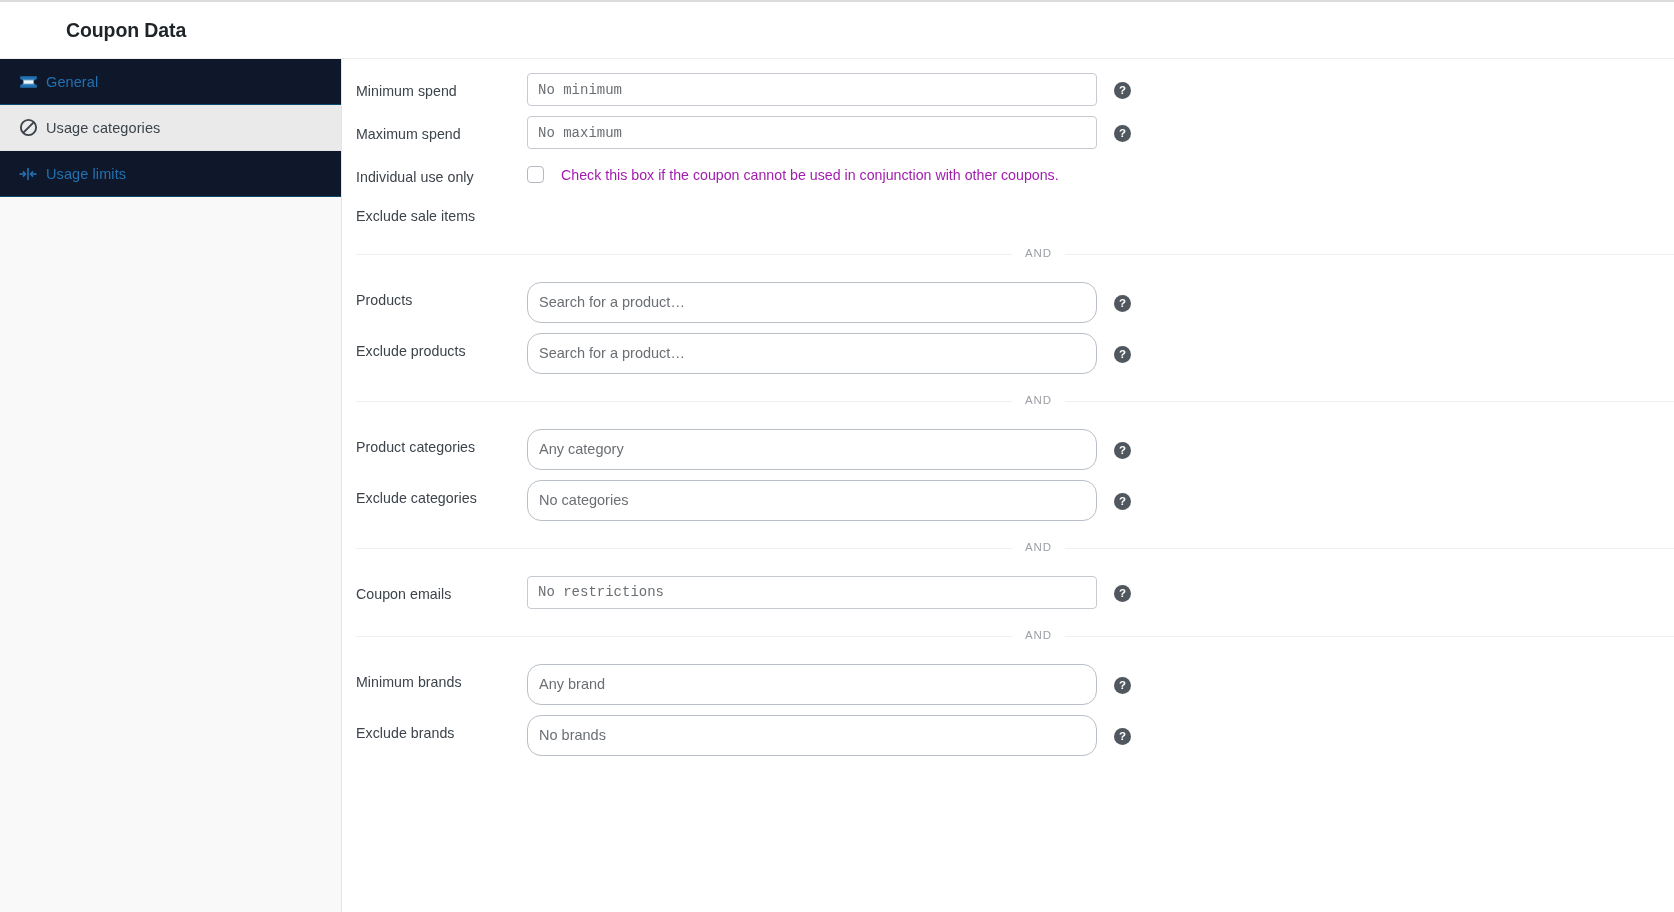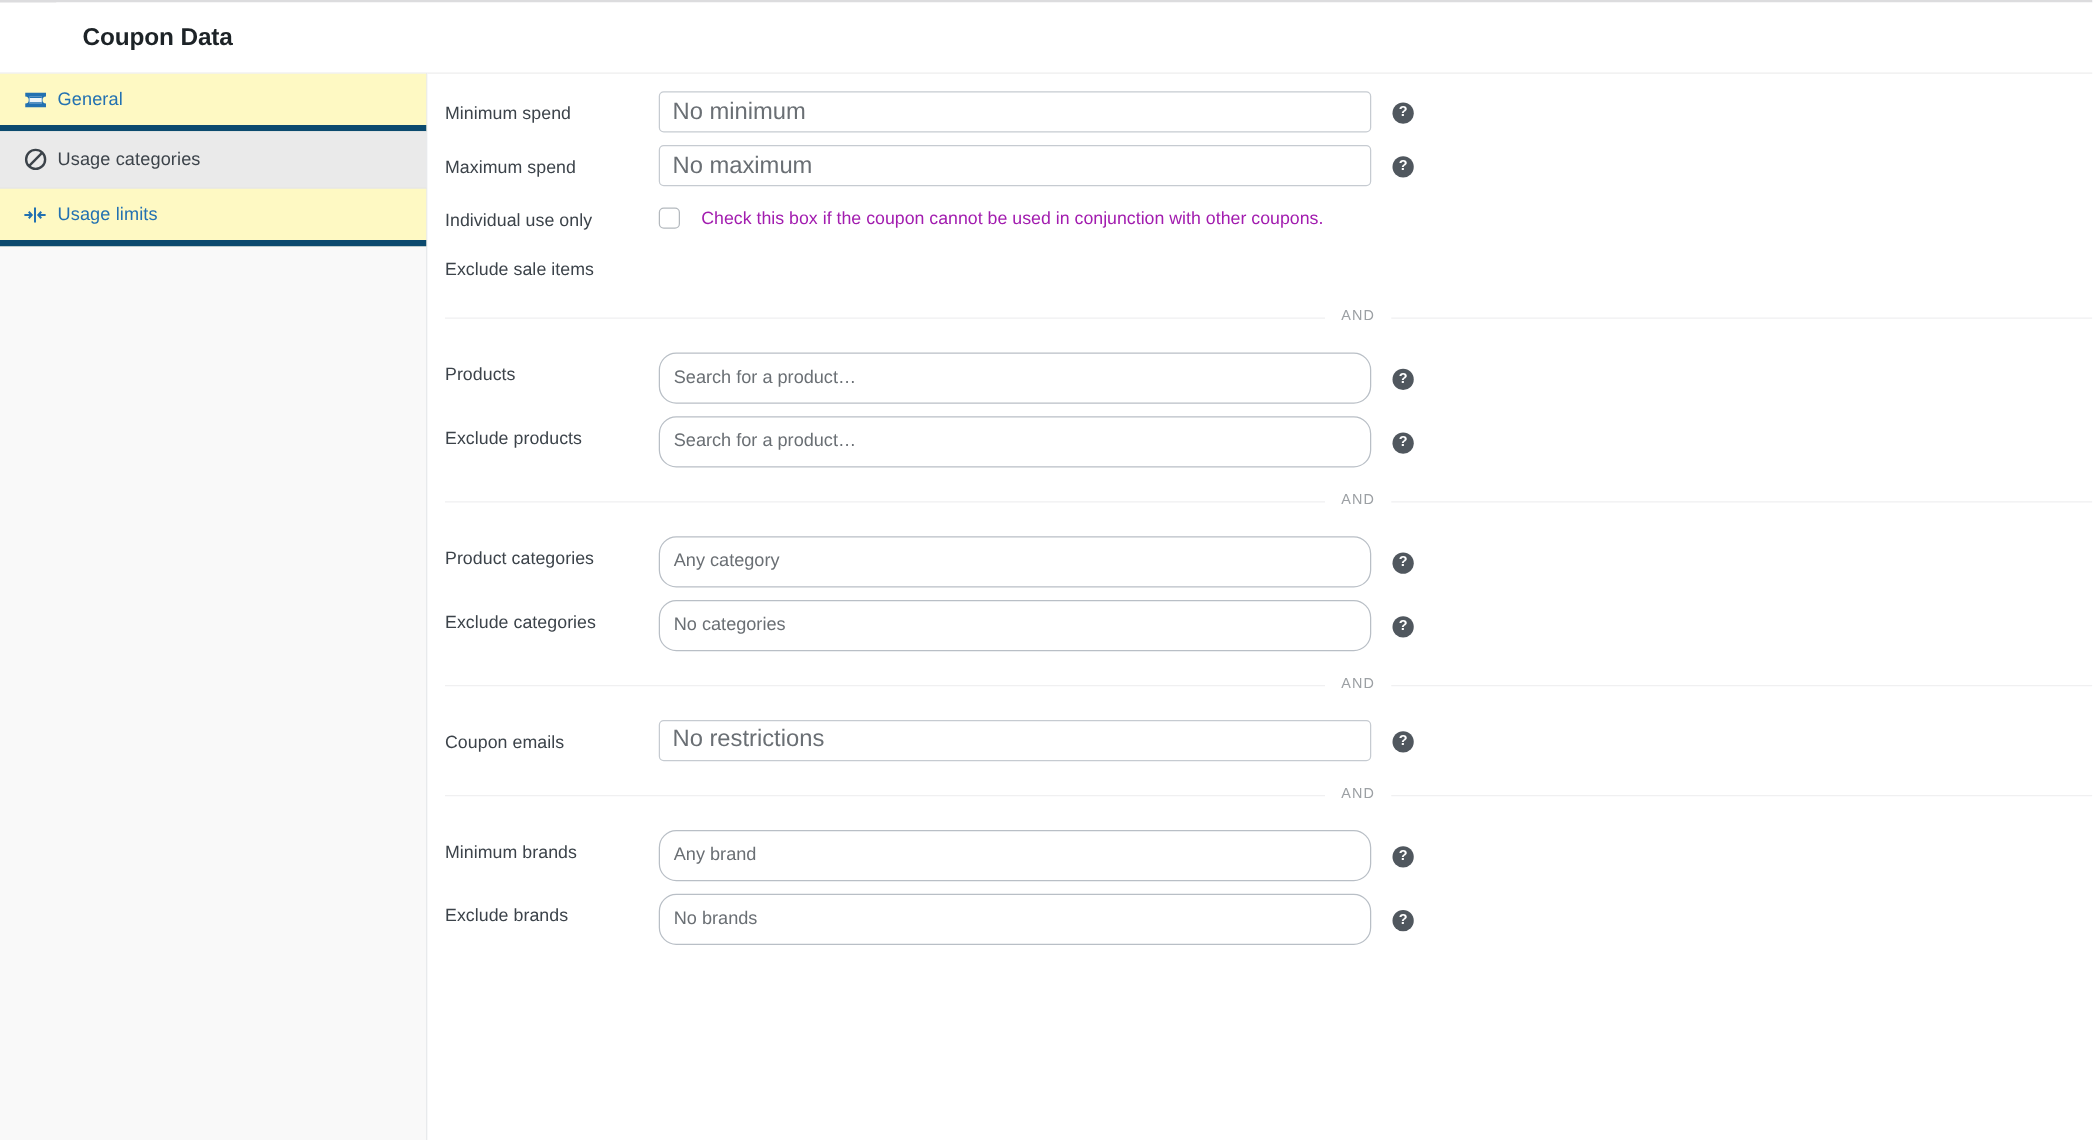--- a/index.html
+++ b/index.html
@@ -57,22 +57,22 @@
     border-top: 1px solid #eeeeee;
     padding: 0;
     list-style: none;
   }
   .tab-item {
     display: flex;
     align-items: center;
     height: 46px;
     padding-left: 17px;
     cursor: pointer;
-    border-bottom: 5px solid #0c4a6e;
-    background: #fef9c3;
+    border-bottom: 1px solid #0c4a6e;
+    background: #0f172a;
   }
   .tab-item.active {
     background: #eaeaea;
     border-bottom: 1px solid #e3e3e3;
   }
   .tab-icon {
     width: 22px;
     height: 20px;
     flex: 0 0 22px;
     display: flex;
@@ -120,22 +120,22 @@
     align-items: flex-start;
   }
 
   .text-input {
     width: 570px;
     height: 33px;
     border: 1px solid #c6cbd1;
     border-radius: 4px;
     background: #ffffff;
     padding: 0 10px;
-    font-size: 19px;
-    font-family: Liberation Sans, sans-serif;
+    font-size: 14px;
+    font-family: Liberation Mono, monospace;
     color: #3c434a;
     outline: none;
   }
   .text-input::placeholder { color: #6a6f74; opacity: 1; }
 
   .select2-box {
     width: 570px;
     min-height: 41px;
     border: 1px solid #b9bfc6;
     border-radius: 5px;
@@ -201,21 +201,21 @@
   
   .and-divider {
     position: relative;
     height: 1px;
     background: #f0f0f1;
     margin: 22px 0 22px 14px;
   }
   .and-label {
     position: absolute;
     top: -8px;
-    left: 704px;
+    left: 656px;
     background: #ffffff;
     padding: 0 13px;
     font-size: 11.5px;
     color: #9ca0a4;
     letter-spacing: 0.9px;
     line-height: 15px;
   }
 </style>
 </head>
 <body>

